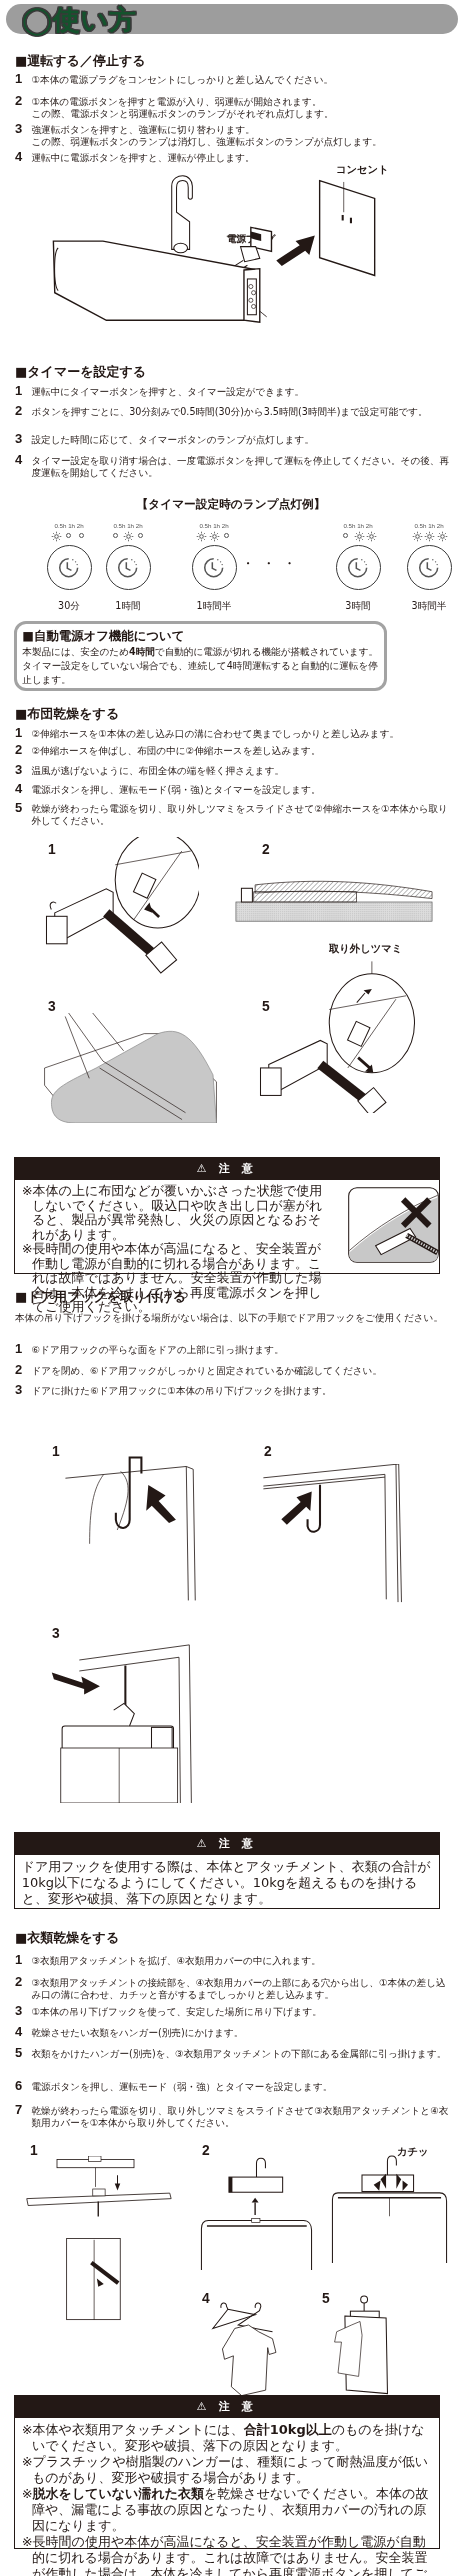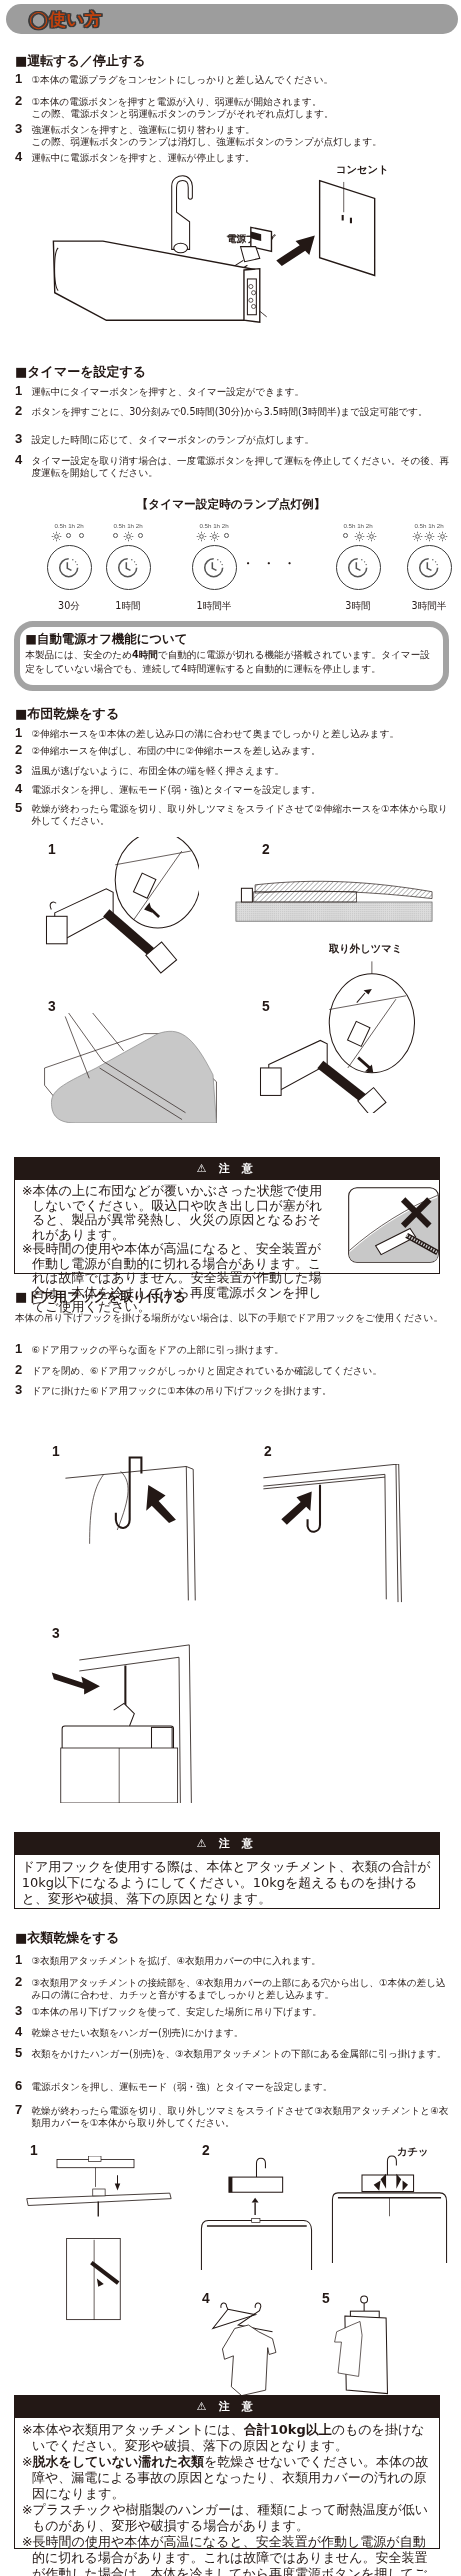--- a/index.html
+++ b/index.html
@@ -11,22 +11,22 @@
     overflow: hidden;
     font-family: "DejaVu Sans", "Liberation Sans", sans-serif;
     color: #231815;
   }
   .abs { position: absolute; }
   .header-bar {
     left: 5.5px; top: 4.1px; width: 452px; height: 30px;
     background: #9d9d9d; border-radius: 15px;
   }
   .header-title {
-    left: 29px; top: 5.5px; height: 27.6px;
-    font-size: 17px; font-weight: bold; color: #c2410c;
+    left: 22px; top: 5.5px; height: 27.6px;
+    font-size: 27px; font-weight: bold; color: #14532d;
     letter-spacing: 0.7px;
     text-shadow: -1.4px -1.4px 0 #3a3a3a, 1.4px -1.4px 0 #3a3a3a, -1.4px 1.4px 0 #3a3a3a, 1.4px 1.4px 0 #3a3a3a, 0 1.4px 0 #3a3a3a, 0 -1.4px 0 #3a3a3a, 1.4px 0 0 #3a3a3a, -1.4px 0 0 #3a3a3a;
     line-height: 27.6px;
   }
   .sec-title {
     left: 15px; font-size: 13px; font-weight: bold; color: #231815;
     line-height: 18px; white-space: nowrap;
   }
   .step {
     left: 15px; width: 434px;
@@ -43,22 +43,22 @@
     left: 15px; width: 434px; font-size: 9.6px; line-height: 12.4px;
   }
   .fig-num {
     font-family: "Liberation Sans", sans-serif;
     font-weight: bold; font-size: 13.8px; color: #231815;
   }
   .callout {
     font-weight: bold; font-size: 10.3px; color: #231815; white-space: nowrap;
   }
   .info-box {
-    left: 13.8px; top: 621px; width: 435px; height: 70px;
-    border: 6px solid #a3a3a3; border-radius: 19px;
+    left: 13.8px; top: 621px; width: 373px; height: 70px;
+    border: 3px solid #a3a3a3; border-radius: 12px;
     padding: 4.1px 5.5px;
   }
   .info-box .title { font-size: 12.4px; font-weight: bold; line-height: 16.5px; }
   .info-box .body { font-size: 9.6px; line-height: 14px; }
   .caution {
     left: 13.8px; width: 426px;
     border: 1px solid #231815;
   }
   .caution .c-head {
     background: #231815; color: #ffffff; text-align: center;
@@ -610,18 +610,18 @@
   <line x1="48" y1="13" x2="48" y2="25" stroke="#231815" stroke-width="1.5"></line>
   <rect x="28" y="25" width="42" height="10" fill="#fff" stroke="#231815" stroke-width="1.5"></rect>
   <path d="M20,32 L80,35 L82,145 L22,140 Z" fill="#fff" stroke="#231815" stroke-width="1.5"></path>
   <path d="M30,45 L42,40 L45,60 L40,120 L10,115 L15,70 L5,70 L8,55 Z" fill="#fff" stroke="#231815" stroke-width="1"></path>
 </svg>
 
 <div class="abs caution" style="top:2395px; height:154px;">
   <div class="c-head">⚠ 注 意</div>
   <div class="c-body" style="line-height:16px;">
     <div class="c-item">※本体や衣類用アタッチメントには、<b>合計10kg以上</b>のものを掛けないでください。変形や破損、落下の原因となります。</div>
+    <div class="c-item">※プラスチックや樹脂製のハンガーは、種類によって耐熱温度が低いものがあり、変形や破損する場合があります。</div>
     <div class="c-item">※<b>脱水をしていない濡れた衣類</b>を乾燥させないでください。本体の故障や、漏電による事故の原因となったり、衣類用カバーの汚れの原因になります。</div>
-    <div class="c-item">※プラスチックや樹脂製のハンガーは、種類によって耐熱温度が低いものがあり、変形や破損する場合があります。</div>
     <div class="c-item">※長時間の使用や本体が高温になると、安全装置が作動し電源が自動的に切れる場合があります。これは故障ではありません。安全装置が作動した場合は、本体を冷ましてから再度電源ボタンを押してご使用ください。</div>
   </div>
 </div>
 
 
 </body></html>

